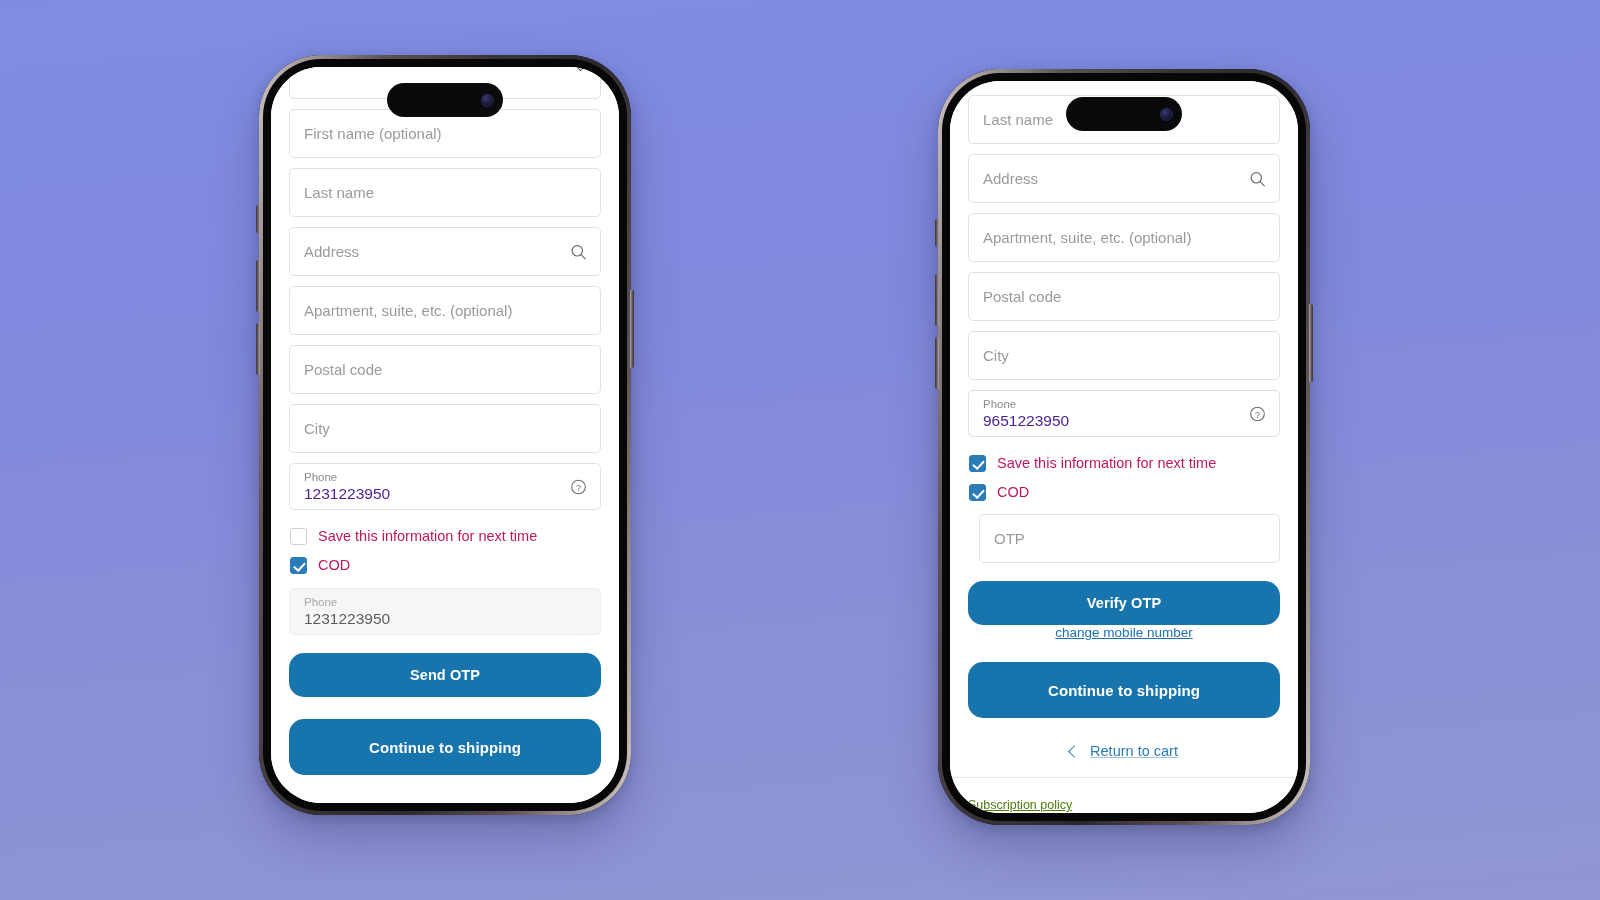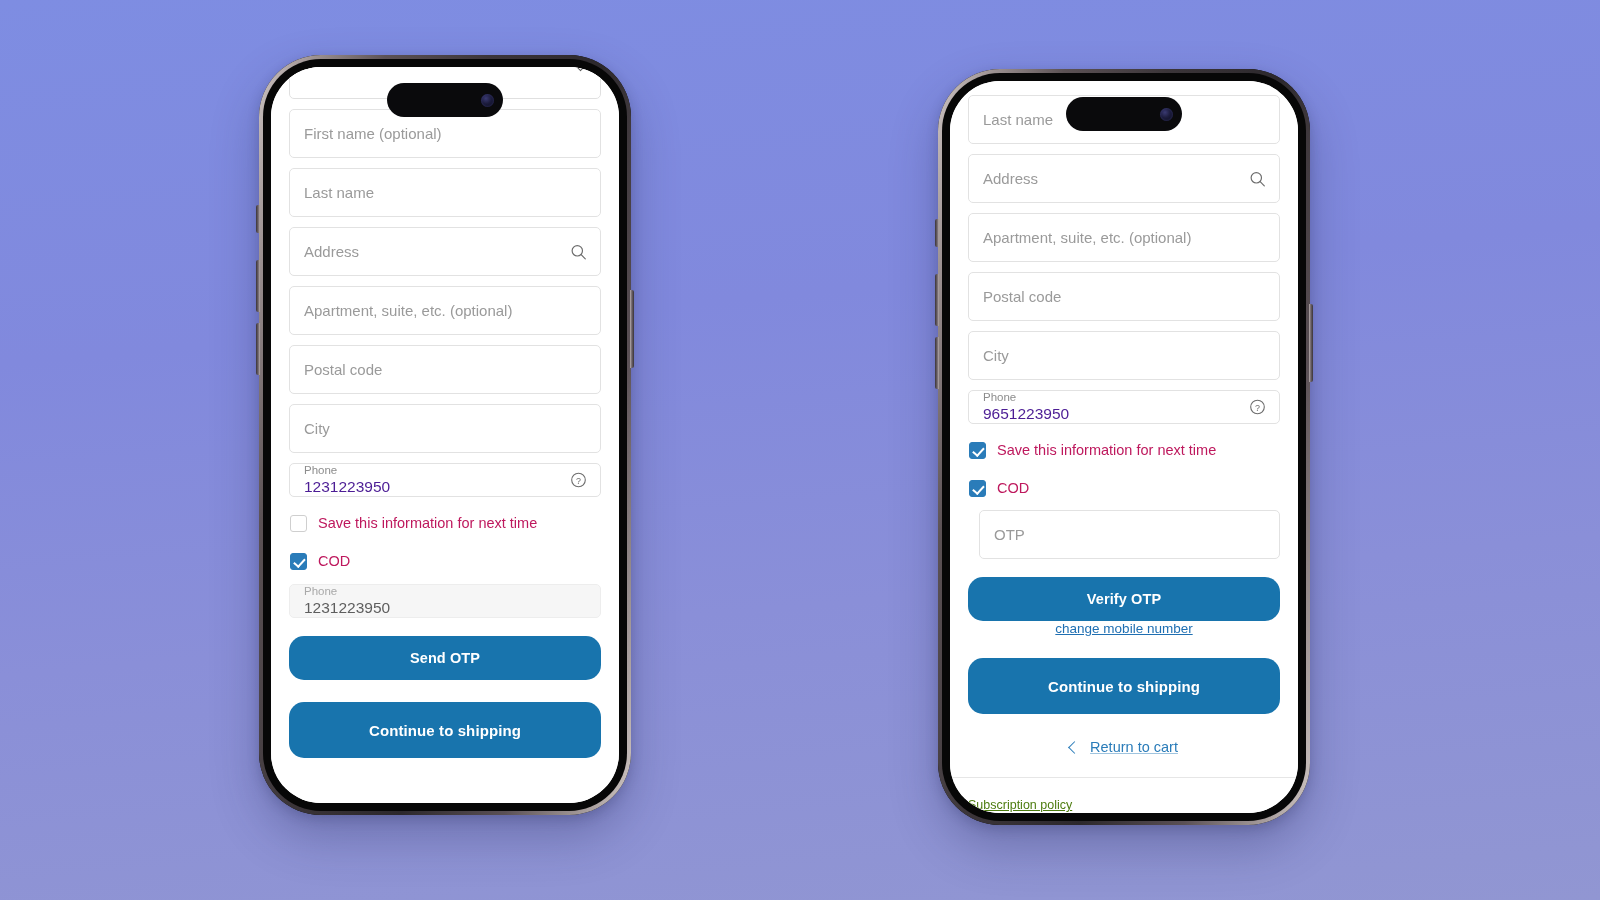--- a/index.html
+++ b/index.html
@@ -153,21 +153,21 @@
   .field.tall { height: 49px; }
   .field .ph {
     font-size: 15px;
     color: #9a9a9a;
     line-height: 20px;
   }
   .field.filled {
     flex-direction: column;
     align-items: flex-start;
     justify-content: center;
-    height: 34px;
+    height: 47px;
   }
   .field .sub-label {
     font-size: 11.5px;
     color: #8d8d8d;
     line-height: 13px;
   }
   .field .val {
     font-size: 15.5px;
     color: #4c1d95;
     line-height: 19px;
@@ -190,21 +190,21 @@
   }
 
   
   .check-row {
     display: flex;
     align-items: center;
     gap: 11px;
     margin-top: 17px;
     padding-left: 1px;
   }
-  .check-row.gap-lg { margin-top: 20px; }
+  .check-row.gap-lg { margin-top: 11px; }
   .cbox {
     width: 17px; height: 17px;
     border-radius: 3px;
     border: 1.4px solid #cfcfcf;
     background: #fff;
     flex: 0 0 auto;
     position: relative;
   }
   .cbox.checked {
     background: #2a7cb9;

